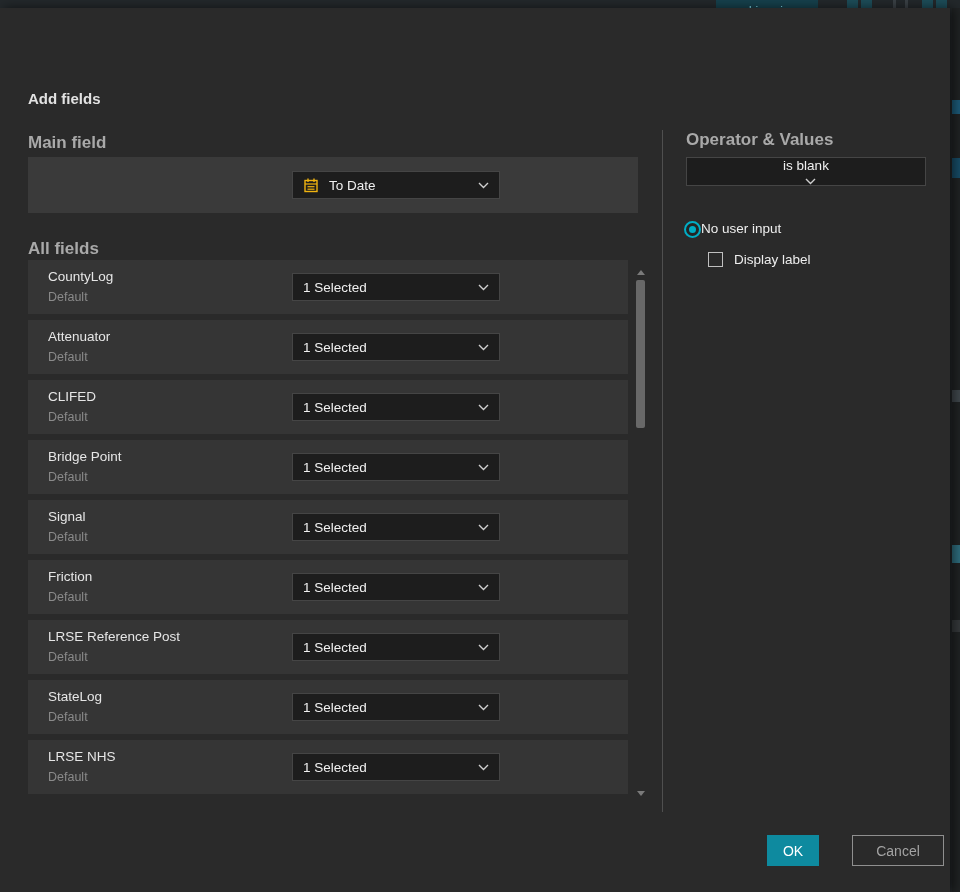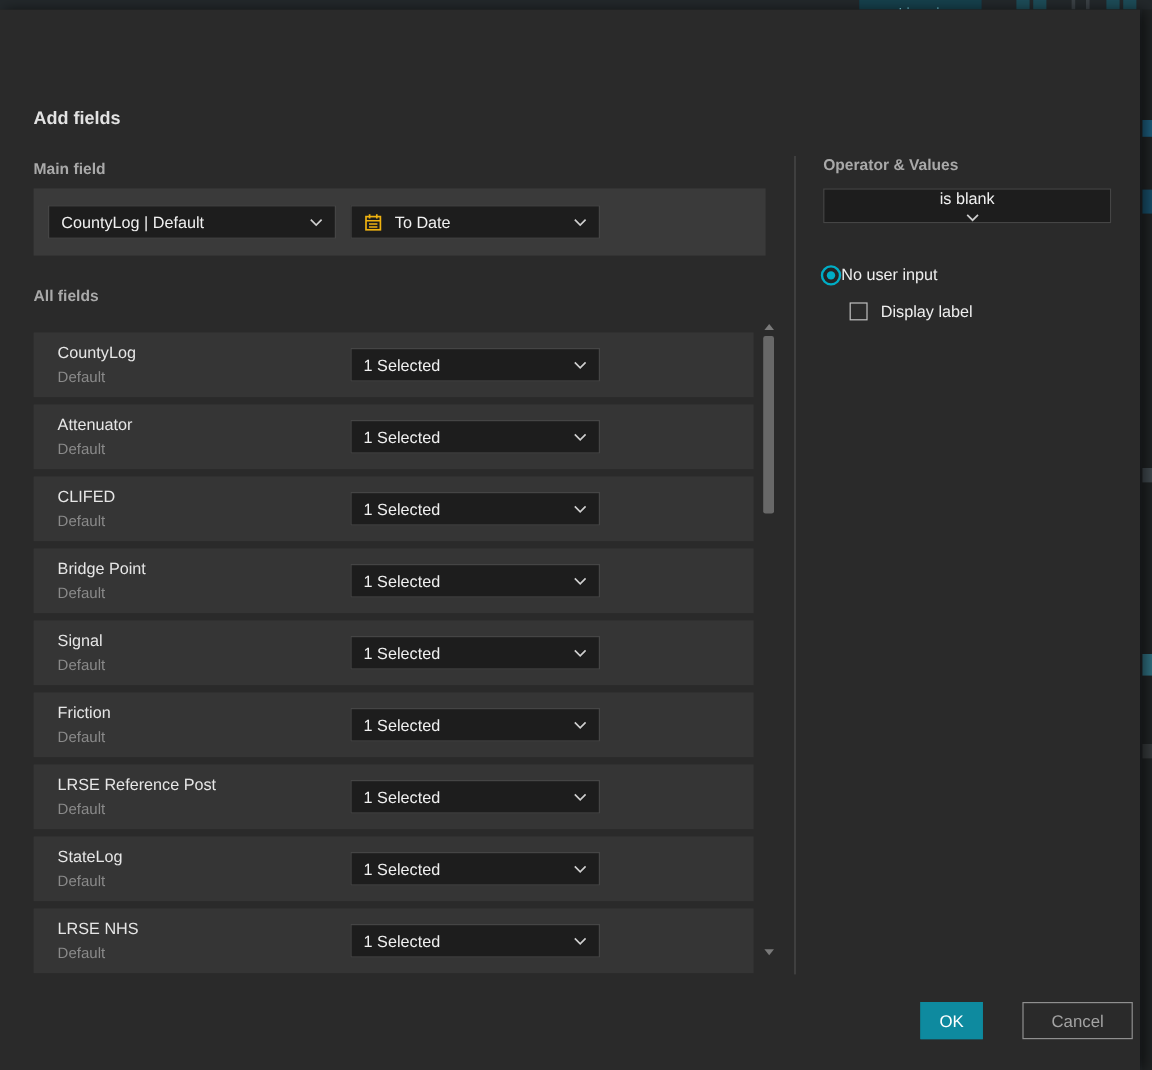--- a/index.html
+++ b/index.html
@@ -58,21 +58,21 @@
   }
   .close-btn {
     position: absolute; right: 12px; top: 8px; width: 30px; height: 30px;
     display: flex; align-items: center; justify-content: center; cursor: pointer;
   }
 
   .section-heading {
     position: absolute; left: 28px; font-size: 15px; font-weight: 700; color: #e2e2e2;
   }
   .group-label {
-    position: absolute; font-size: 13px; font-weight: 700; color: #a9a9a9;
+    position: absolute; font-size: 17px; font-weight: 700; color: #a9a9a9;
   }
 
   
   .main-field-bar {
     position: absolute; left: 28px; top: 149px; width: 610px; height: 56px;
     background: #3a3a3a;
   }
 
   .dropdown {
     background: #1d1d1d; border: 1px solid #454545;
@@ -80,21 +80,21 @@
     padding: 0 10px; cursor: pointer; color: #f0f0f0; font-size: 13.5px;
   }
   .dropdown .dd-text { flex: 1 1 auto; white-space: nowrap; overflow: hidden; }
   .dropdown .chev { flex: 0 0 auto; margin-left: 8px; display: flex; }
 
   .dd-main-field { position: absolute; left: 12px; top: 14px; width: 240px; }
   .dd-date-type  { position: absolute; left: 264px; top: 14px; width: 208px; gap: 8px; justify-content: center; }
   .cal-wrap { display: flex; flex: 0 0 auto; margin-right: 2px; }
 
   
-  .fields-list { position: absolute; left: 28px; top: 269px; width: 600px; }
+  .fields-list { position: absolute; left: 28px; top: 252px; width: 600px; }
   .field-row {
     position: relative; width: 600px; height: 54px; background: #353535;
     margin-bottom: 6px;
   }
   .field-name {
     position: absolute; left: 20px; top: 9px; font-size: 13.5px; color: #e6e6e6;
   }
   .field-sub {
     position: absolute; left: 20px; top: 30px; font-size: 12.5px; color: #8a8a8a;
   }
@@ -179,28 +179,20 @@
 </div>
 
 <div class="dialog">
 
 
   <div class="section-heading" style="top:82px">Add fields</div>
 
   <div class="group-label" style="left:28px; top:125px">Main field</div>
 
   <div class="main-field-bar">
-    <div class="dropdown dd-main-field">
-      <span class="dd-text">CountyLog | Default</span>
-      <span class="chev">
-        <svg width="11" height="7" viewBox="0 0 11 7">
-            <path d="M1 1 L5.5 5.5 L10 1" fill="none" stroke="#cfcfcf" stroke-width="1.4"></path>
-          </svg>
-      </span>
-    </div>
     <div class="dropdown dd-date-type">
       <span class="cal-wrap">
         <svg width="16" height="16" viewBox="0 0 16 16">
           <rect x="2" y="3.5" width="12" height="11" fill="none" stroke="#f0b310" stroke-width="1.4"></rect>
           <line x1="5" y1="1.5" x2="5" y2="5" stroke="#f0b310" stroke-width="1.4"></line>
           <line x1="11" y1="1.5" x2="11" y2="5" stroke="#f0b310" stroke-width="1.4"></line>
           <line x1="2" y1="7" x2="14" y2="7" stroke="#f0b310" stroke-width="1.2"></line>
           <line x1="4.5" y1="9.7" x2="11.5" y2="9.7" stroke="#f0b310" stroke-width="1.2"></line>
           <line x1="4.5" y1="12.2" x2="11.5" y2="12.2" stroke="#f0b310" stroke-width="1.2"></line>
         </svg>

